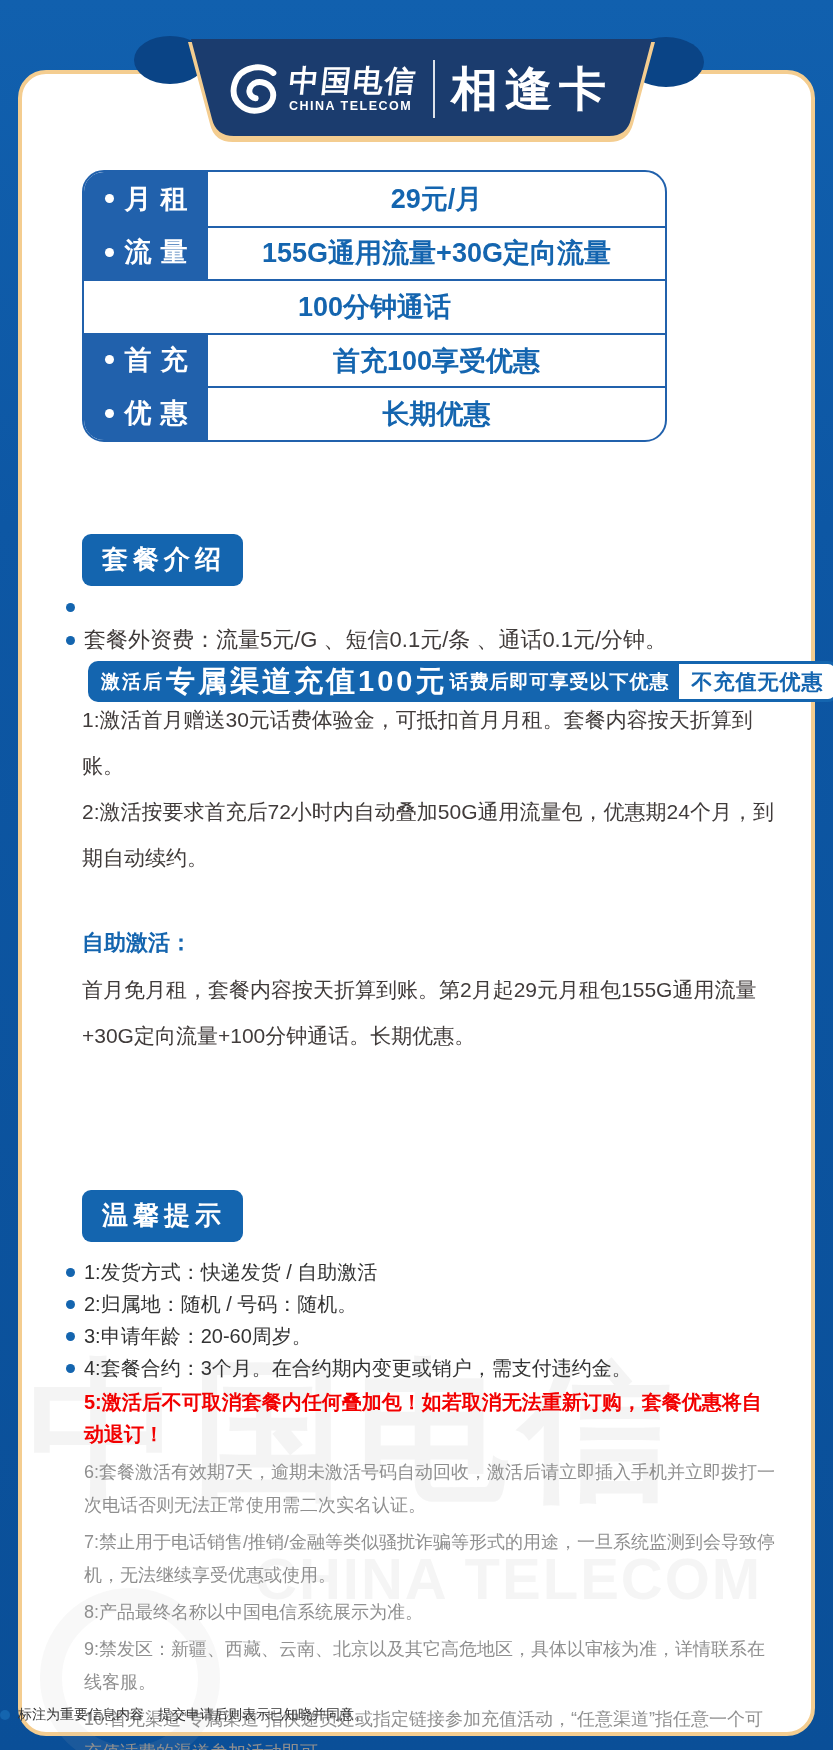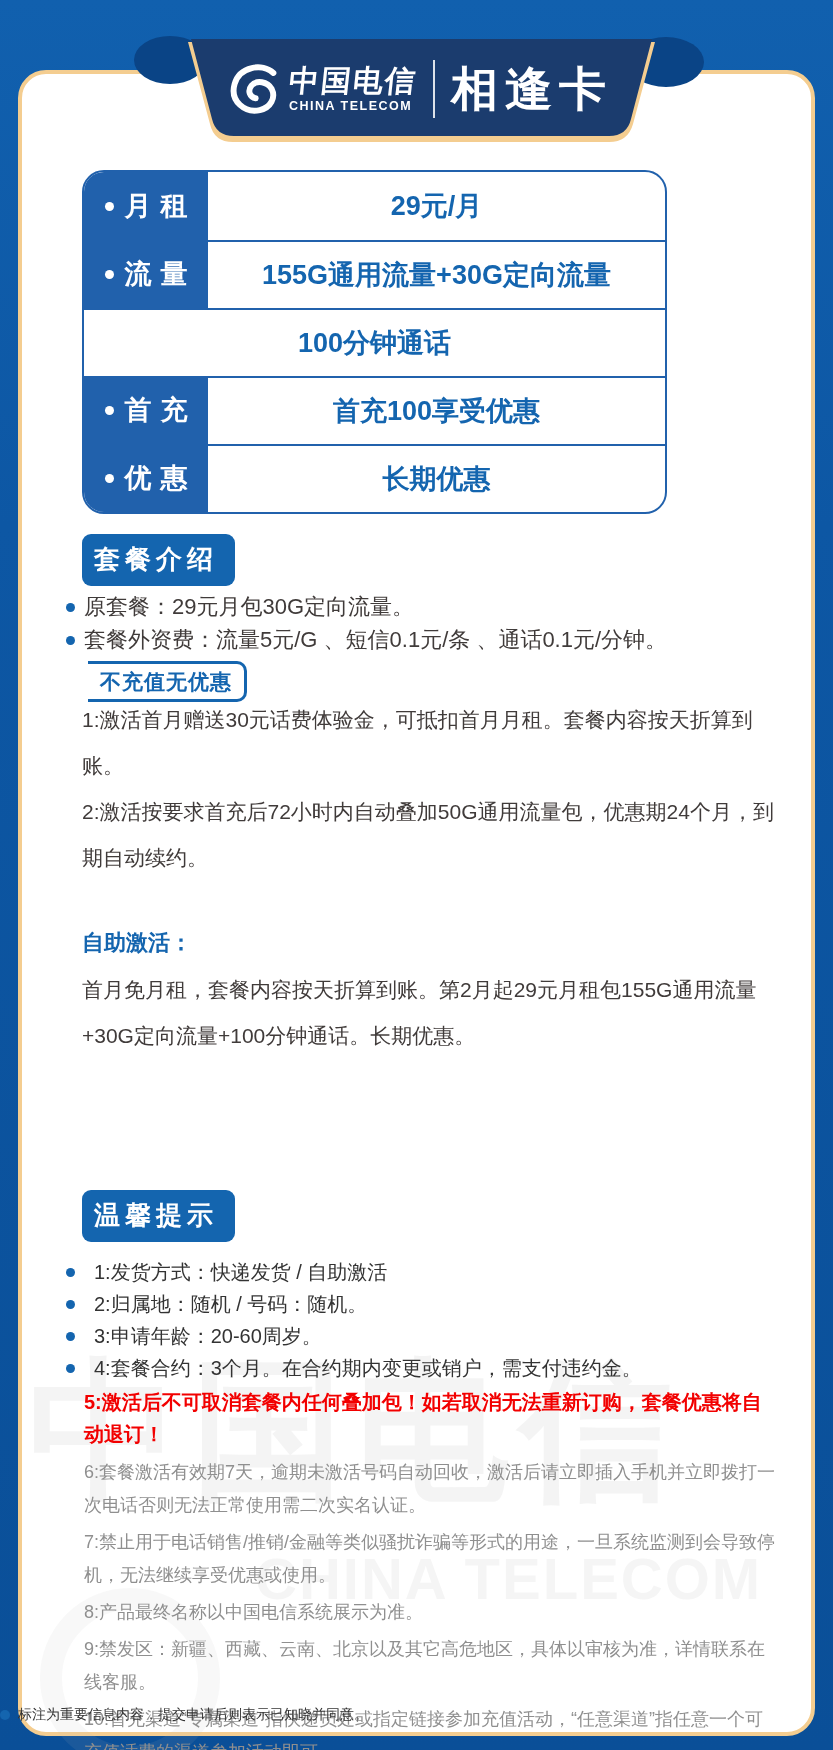--- a/index.html
+++ b/index.html
@@ -37,41 +37,41 @@
     position:absolute; left:205px; top:54px; width:430px; height:70px; z-index:4;
     display:flex; align-items:center; justify-content:center; gap:16px; color:#fff;
   }
   .logo-group { display:flex; align-items:center; gap:8px; }
   .brand-cn { font-size:30px; font-weight:bold; letter-spacing:2px; transform:skewX(-6deg); line-height:1.05; }
   .brand-en { font-size:12.5px; font-weight:bold; letter-spacing:1.5px; margin-top:2px; }
   .banner-divider { width:2px; height:58px; background:rgba(255,255,255,0.85); }
   .card-title { font-size:47px; font-weight:bold; letter-spacing:7px; }
   
   .plan-table {
-    position:absolute; left:82px; top:170px; width:585px; height:344px; z-index:4;
+    position:absolute; left:82px; top:170px; width:585px; height:272px; z-index:4;
     border:2px solid #2161ac; border-radius:22px; overflow:hidden;
     display:flex; flex-direction:column; background:#fff;
   }
   .plan-row { flex:1; display:flex; }
   .plan-label {
     width:124px; background:#2161ac; color:#fff; font-weight:bold; font-size:27px;
     display:flex; align-items:center; justify-content:center; gap:11px;
   }
   .plan-label .lbl { letter-spacing:9px; margin-right:-9px; }
   .dot-w { width:9px; height:9px; border-radius:50%; background:#fff; flex:none; }
   .plan-value {
     flex:1; display:flex; align-items:center; justify-content:center;
     color:#1465af; font-weight:bold; font-size:27px;
   }
   .plan-row + .plan-row .plan-value { border-top:2px solid #2161ac; }
   
   .section-btn {
     position:absolute; left:82px; z-index:4; background:#1465af; color:#fff;
     font-size:26px; font-weight:bold; letter-spacing:5px;
-    padding:8px 17px 9px 12px; border-radius:9px;
+    padding:8px 17px 9px 20px; border-radius:9px;
   }
   
   .bullet-line {
     position:absolute; left:66px; width:710px; z-index:4;
     display:flex; align-items:flex-start; gap:9px;
     font-size:22px; color:#403b3a; line-height:28px;
   }
   .dot-b { width:9px; height:9px; border-radius:50%; background:#1465af; flex:none; margin-top:10px; }
   
   .highlight { position:absolute; left:88px; top:661px; height:41px; display:flex; z-index:4; }
@@ -89,21 +89,21 @@
   }
   
   .intro-items { position:absolute; left:82px; top:697px; width:692px; z-index:4;
     font-size:21px; line-height:46px; color:#403b3a; }
   .summary-label { position:absolute; left:82px; top:928px; z-index:4;
     font-size:22px; font-weight:bold; color:#1465af; }
   .summary-text { position:absolute; left:82px; top:967px; width:692px; z-index:4;
     font-size:21px; line-height:46px; color:#403b3a; }
   
   .tips-list { position:absolute; left:66px; top:1256px; width:712px; z-index:4; }
-  .tip-item { display:flex; gap:19px; font-size:20px; line-height:32px; color:#333; }
+  .tip-item { display:flex; gap:9px; font-size:20px; line-height:32px; color:#333; }
   .tip-item .dot-b { margin-top:12px; }
   .tip-warning { margin-left:18px; margin-top:2px; color:#f20000; font-weight:bold;
     font-size:20px; line-height:32px; }
   .tip-note { margin-left:18px; margin-top:4px; color:#8f8f8f; font-size:18px; line-height:33px; }
   
   .footer-note {
     position:absolute; left:0; top:1706px; width:833px; z-index:4; text-align:left;
     font-size:14px; color:#333;
   }
   .footer-note .dot-b { display:inline-block; margin:0 8px -1px 0; width:10px; height:10px; }
@@ -171,28 +171,32 @@
         <span class="lbl">优惠</span>
       </div>
       <div class="plan-value">长期优惠</div>
     </div>
   </div>
 
   <div class="section-btn" style="top:534px;">套餐介绍</div>
 
   <div class="bullet-line" style="top:593px;">
     <span class="dot-b"></span>
-    <span>原套餐：29元月包30G定向流量。</span>
   </div>
   <div class="bullet-line" style="top:626px;">
     <span class="dot-b"></span>
     <span>套餐外资费：流量5元/G 、短信0.1元/条 、通话0.1元/分钟。</span>
   </div>
 
   <div class="highlight">
+    <div class="hl-main">
+      <span class="hl-prefix">激活后</span>
+      <span class="hl-emph">专属渠道充值100元</span>
+      <span class="hl-suffix">话费后即可享受以下优惠</span>
+    </div>
     <div class="hl-tag">不充值无优惠</div>
   </div>
 
   <div class="intro-items">
     <p>1:激活首月赠送30元话费体验金，可抵扣首月月租。套餐内容按天折算到账。</p>
     <p>2:激活按要求首充后72小时内自动叠加50G通用流量包，优惠期24个月，到期自动续约。</p>
   </div>
 
   <div class="summary-label">自助激活：</div>
   <div class="summary-text">首月免月租，套餐内容按天折算到账。第2月起29元月租包155G通用流量+30G定向流量+100分钟通话。长期优惠。</div>

